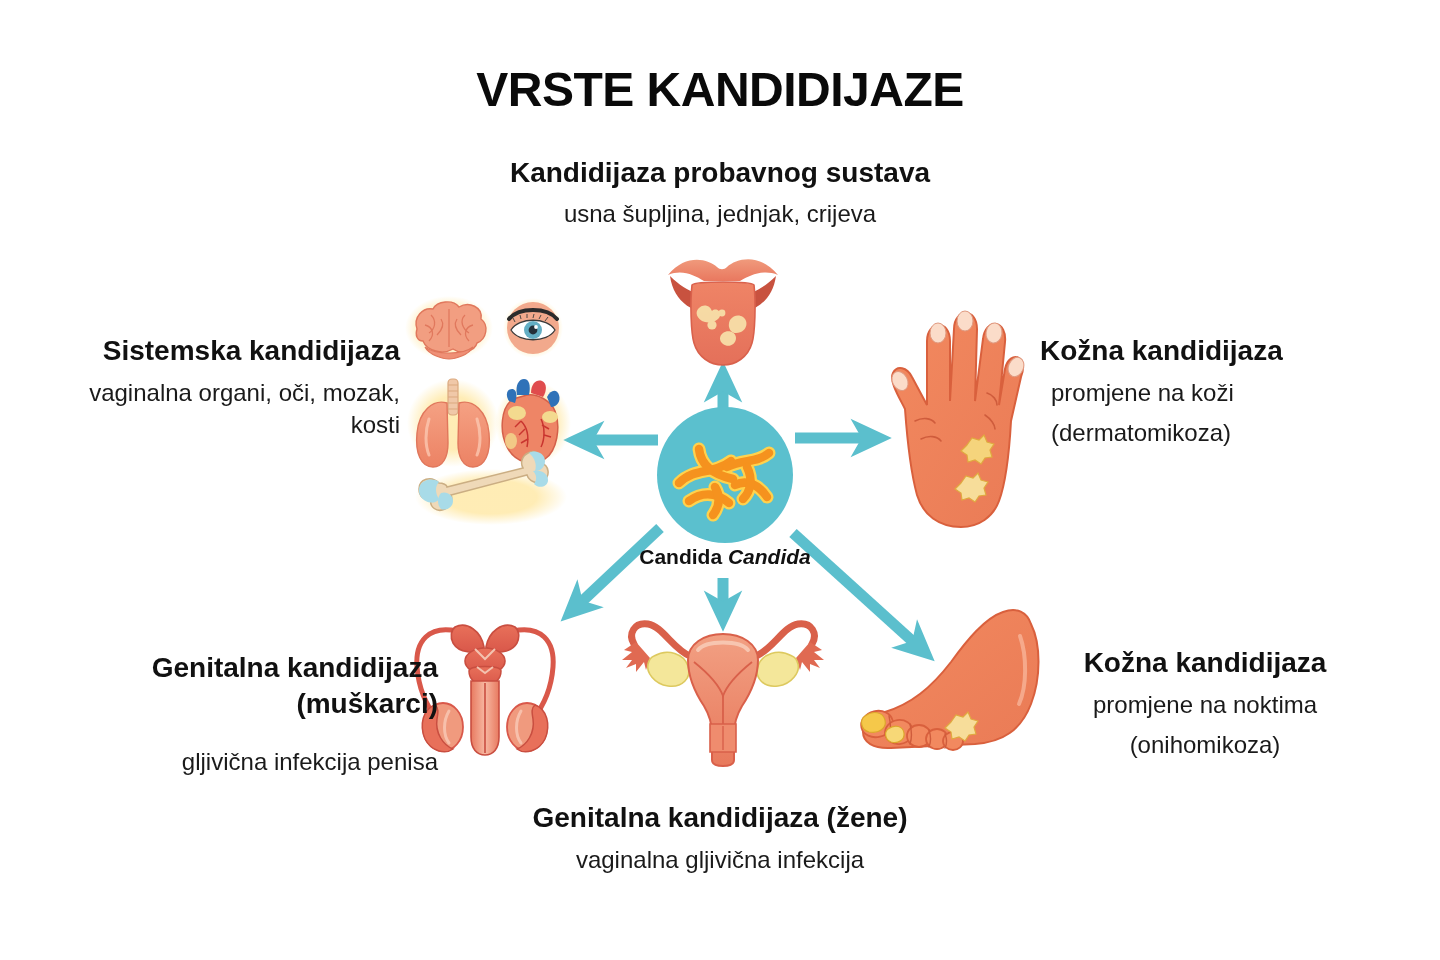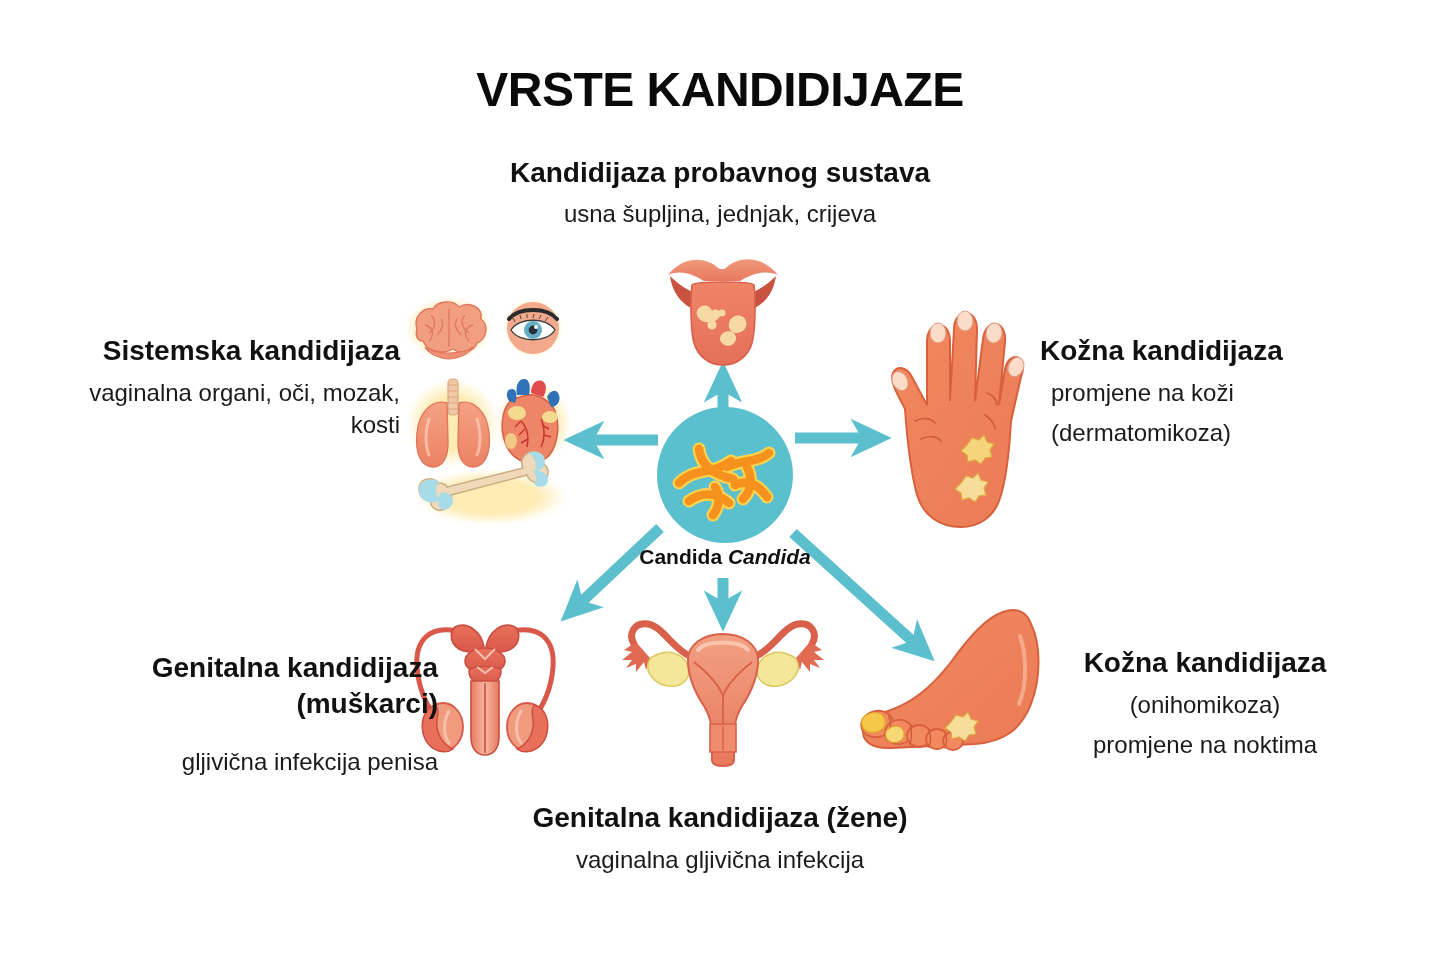--- a/index.html
+++ b/index.html
@@ -351,22 +351,22 @@
                C30 140 29 132 33 129 Z" fill="#f7d877" stroke="#dca62c" stroke-width="1.2"></path>
       <path d="M96 122 l5 -7 l7 2 l5 -5 l3 7 l7 2 l-4 6 l2 7 l-7 1 l-4 6
                l-6 -4 l-7 2 l-1 -7 l-6 -4 Z" fill="#f7dd9a" stroke="#e0a93f" stroke-width="1.2"></path>
     </g>
 
     <path d="M165 36 C172 56 172 86 164 104" stroke="#f8b79c" stroke-width="4" fill="none" stroke-linecap="round" opacity="0.75"></path>
   </svg>
 
   <div class="label center-al" id="lbl-nails">
     <div class="node-title">Kožna kandidijaza</div>
+    <div class="node-sub">promjene na noktima</div>
     <div class="node-sub">(onihomikoza)</div>
-    <div class="node-sub">promjene na noktima</div>
   </div>
 
   <svg class="art" style="left:405px;top:605px;" width="160" height="155" viewBox="0 0 160 155">
     <defs>
       <linearGradient id="mG" x1="0" y1="0" x2="0" y2="1">
         <stop offset="0" stop-color="#e8705a"></stop>
         <stop offset="1" stop-color="#d9584a"></stop>
       </linearGradient>
       <linearGradient id="mG2" x1="0" y1="0" x2="1" y2="0">
         <stop offset="0" stop-color="#e87a60"></stop>

